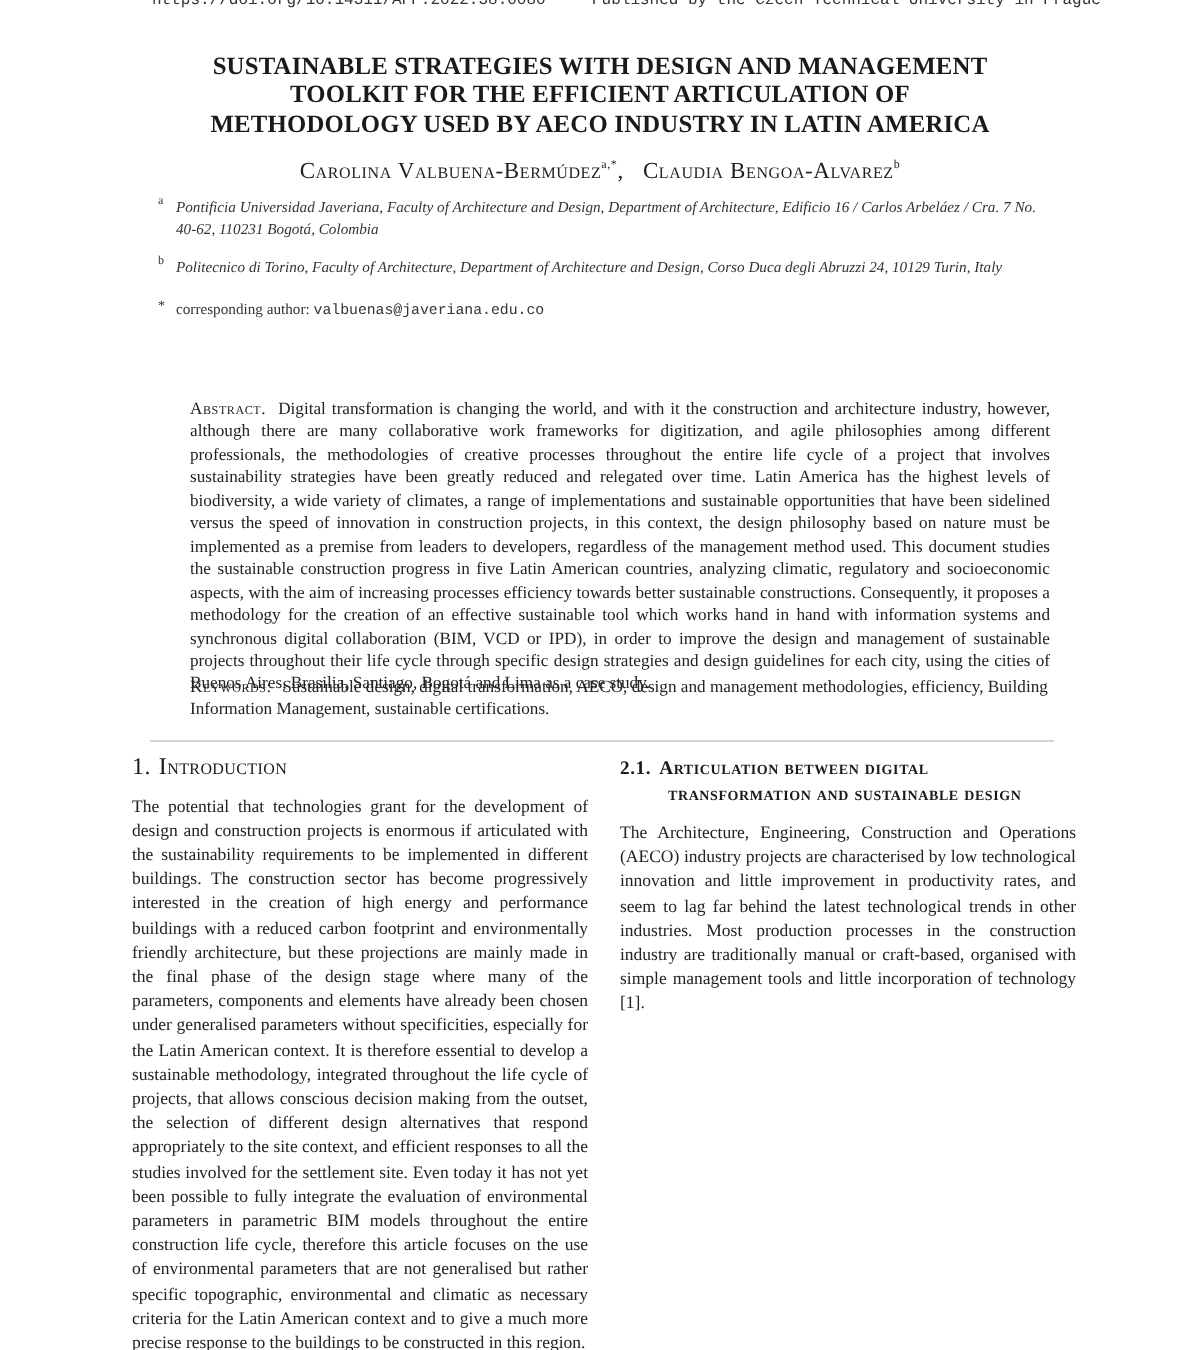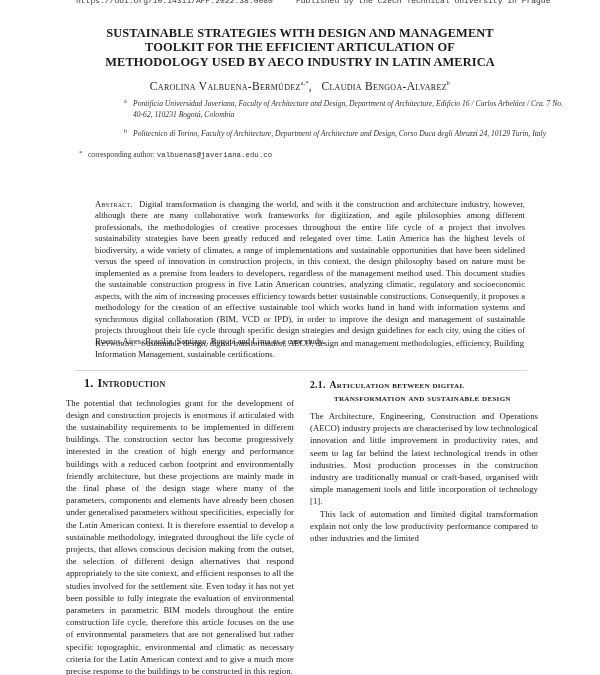--- a/index.html
+++ b/index.html
@@ -23,21 +23,21 @@
   .title div { white-space: nowrap; }
 
   .authors {
     position: absolute; top: 80px; left: 60px; width: 480px; text-align: center;
     font-size: 11.5px; font-variant: small-caps; letter-spacing: 0.3px; color: #222;
   }
   .authors sup { font-size: 6px; font-variant: normal; }
 
   .affil {
     position: absolute; left: 88px; width: 430px;
-    font-style: italic; font-size: 7.6px; line-height: 11px; color: #333; margin-left: 45px;
+    font-style: italic; font-size: 7.6px; line-height: 11px; color: #333;
   }
   .affil .mark { position: absolute; left: -9px; top: -2px; font-size: 6px; font-style: normal; }
   .affil-a { top: 98px; }
   .affil-b { top: 128px; }
   .corr { position: absolute; left: 88px; top: 150px; font-size: 7.6px; color: #333; }
   .corr .mark { position: absolute; left: -9px; top: -1px; font-size: 7px; }
   .corr .email { font-family: "Liberation Mono", "DejaVu Sans Mono", monospace; font-size: 7.4px; }
 
   .abstract {
     position: absolute; top: 167px; left: 95px; width: 430px;
@@ -55,22 +55,22 @@
   .col {
     position: absolute; top: 376px; width: 228px;
     font-size: 8.75px; line-height: 12.2px; text-align: justify; color: #222;
   }
   .col-left { left: 66px; }
   .col-right { left: 310px; }
   .col p { margin: 0; }
   .col p.indent { text-indent: 10px; }
 
   .h1 {
-    font-weight: bold; font-variant: small-caps; font-size: 12px; line-height: 14.5px;
-    letter-spacing: 0.2px; margin: 0 0 6px 18px; text-align: left; color: #1a1a1a;
+    font-weight: normal; font-variant: small-caps; font-size: 12px; line-height: 14.5px;
+    letter-spacing: 0.2px; margin: 0 0 6px 0; text-align: left; color: #1a1a1a;
   }
   .h1 .num { margin-right: 4px; }
   .h1-s2 { margin-top: 18px; padding-left: 18px; text-indent: -18px; }
   .h2 {
     font-weight: bold; font-variant: small-caps; font-size: 9.6px; line-height: 12.5px;
     letter-spacing: 0.3px; margin: 3px 0 6px 0; text-align: left;
     padding-left: 24px; text-indent: -24px; color: #1a1a1a;
   }
   .h2 .num { margin-right: 4px; text-align: right; }
 </style>
@@ -124,14 +124,13 @@
     <span class="num">1.</span><span>Introduction</span>
   </div>
   <p>The potential that technologies grant for the development of design and construction projects is enormous if articulated with the sustainability requirements to be implemented in different buildings. The construction sector has become progressively interested in the creation of high energy and performance buildings with a reduced carbon footprint and environmentally friendly architecture, but these projections are mainly made in the final phase of the design stage where many of the parameters, components and elements have already been chosen under generalised parameters without specificities, especially for the Latin American context. It is therefore essential to develop a sustainable methodology, integrated throughout the life cycle of projects, that allows conscious decision making from the outset, the selection of different design alternatives that respond appropriately to the site context, and efficient responses to all the studies involved for the settlement site. Even today it has not yet been possible to fully integrate the evaluation of environmental parameters in parametric BIM models throughout the entire construction life cycle, therefore this article focuses on the use of environmental parameters that are not generalised but rather specific topographic, environmental and climatic as necessary criteria for the Latin American context and to give a much more precise response to the buildings to be constructed in this region.</p>
 </div>
 
 <div class="col col-right">
   <div class="h2">
     <span class="num">2.1.</span><span>Articulation between digital transformation and sustainable design</span>
   </div>
   <p>The Architecture, Engineering, Construction and Operations (AECO) industry projects are characterised by low technological innovation and little improvement in productivity rates, and seem to lag far behind the latest technological trends in other industries. Most production processes in the construction industry are traditionally manual or craft-based, organised with simple management tools and little incorporation of technology [1].</p>
-  <p class="indent">This lack of automation and limited digital transformation explain not only the low productivity performance compared to other industries and the limited</p>
 </div>
 
 </body></html>

